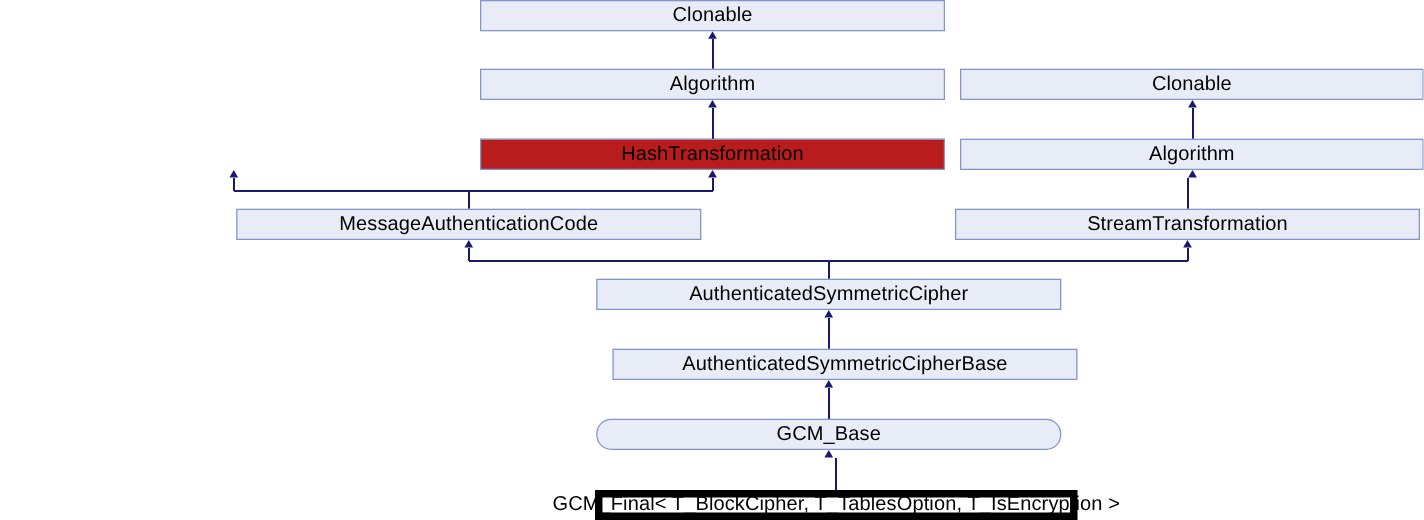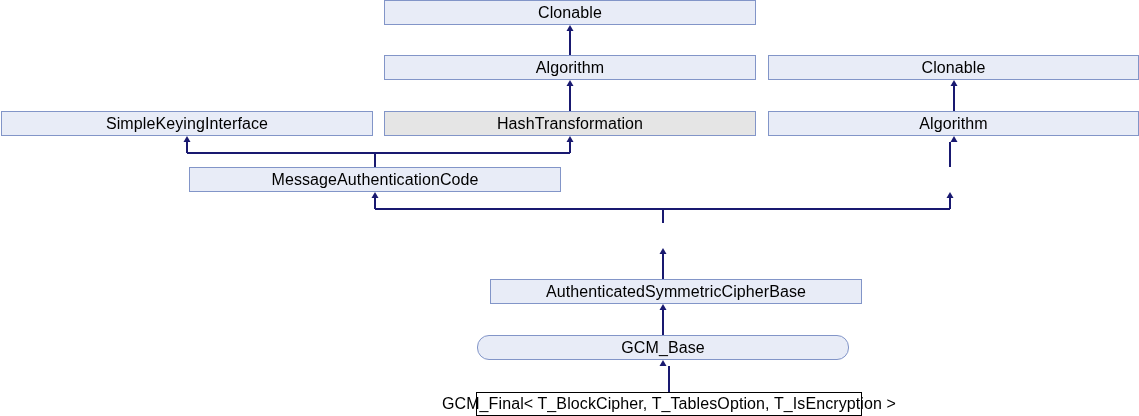--- a/index.html
+++ b/index.html
@@ -35,21 +35,21 @@
     align-items: center;
     justify-content: center;
     font-size: 16px;
     color: #000000;
     line-height: 1;
     white-space: nowrap;
     letter-spacing: 0.1px;
   }
   .node.current {
     background: #ffffff;
-    border: 1px solid #f9a8d4;
+    border: 6px solid #f9a8d4;
   }
 </style>
 </head>
 <body>
 
 <div id="diagram">
   <svg id="edges" viewBox="0 0 1139 416">
       <line x1="570" y1="55" x2="570" y2="31" stroke="#191970" stroke-width="1.6" shape-rendering="crispEdges"></line>
       <polygon points="566.5,31 573.5,31 570,25" fill="#191970"></polygon>
       <line x1="570" y1="111" x2="570" y2="86" stroke="#191970" stroke-width="1.6" shape-rendering="crispEdges"></line>
@@ -79,31 +79,34 @@
     </svg>
 <div class="node" style="left: 384px; top: 0px; width: 372px; height: 25px; background: rgb(232, 236, 247); border-color: rgb(130, 149, 200);">
       <span>Clonable</span>
     </div>
     <div class="node" style="left: 384px; top: 55px; width: 372px; height: 25px; background: rgb(232, 236, 247); border-color: rgb(130, 149, 200);">
       <span>Algorithm</span>
     </div>
     <div class="node" style="left: 768px; top: 55px; width: 371px; height: 25px; background: rgb(232, 236, 247); border-color: rgb(130, 149, 200);">
       <span>Clonable</span>
     </div>
-    <div class="node" style="left: 1px; top: 111px; width: 372px; height: 25px; background: rgb(232, 236, 247); border-color: rgb(130, 149, 200);">
-      <span>SimpleKeyingInterface</span>
-    </div>
-    <div class="node" style="left: 384px; top: 111px; width: 372px; height: 25px; background: #e5e5e5; border-color: rgb(130, 149, 200);">
+    <div class="node" style="left: 384px; top: 111px; width: 372px; height: 25px; background: #b91c1c; border-color: rgb(130, 149, 200);">
       <span>HashTransformation</span>
     </div>
     <div class="node" style="left: 768px; top: 111px; width: 371px; height: 25px; background: rgb(232, 236, 247); border-color: rgb(130, 149, 200);">
       <span>Algorithm</span>
     </div>
     <div class="node" style="left: 189px; top: 167px; width: 372px; height: 25px; background: rgb(232, 236, 247); border-color: rgb(130, 149, 200);">
       <span>MessageAuthenticationCode</span>
+    </div>
+    <div class="node" style="left: 764px; top: 167px; width: 372px; height: 25px; background: rgb(232, 236, 247); border-color: rgb(130, 149, 200);">
+      <span>StreamTransformation</span>
+    </div>
+    <div class="node" style="left: 477px; top: 223px; width: 372px; height: 25px; background: rgb(232, 236, 247); border-color: rgb(130, 149, 200);">
+      <span>AuthenticatedSymmetricCipher</span>
     </div>
     <div class="node" style="left: 477px; top: 279px; width: 372px; height: 25px; background: rgb(232, 236, 247); border-color: rgb(130, 149, 200); margin-left: 13px;">
       <span>AuthenticatedSymmetricCipherBase</span>
     </div>
     <div class="node" style="left: 477px; top: 335px; width: 372px; height: 25px; background: rgb(232, 236, 247); border-color: rgb(130, 149, 200); border-radius: 12px;">
       <span>GCM_Base</span>
     </div>
     <div class="node current" style="left: 476px; top: 392px; width: 386px; height: 24px; background: rgb(255, 255, 255); border-color: rgb(0, 0, 0);">
       <span>GCM_Final&lt; T_BlockCipher, T_TablesOption, T_IsEncryption &gt;</span>
     </div>

